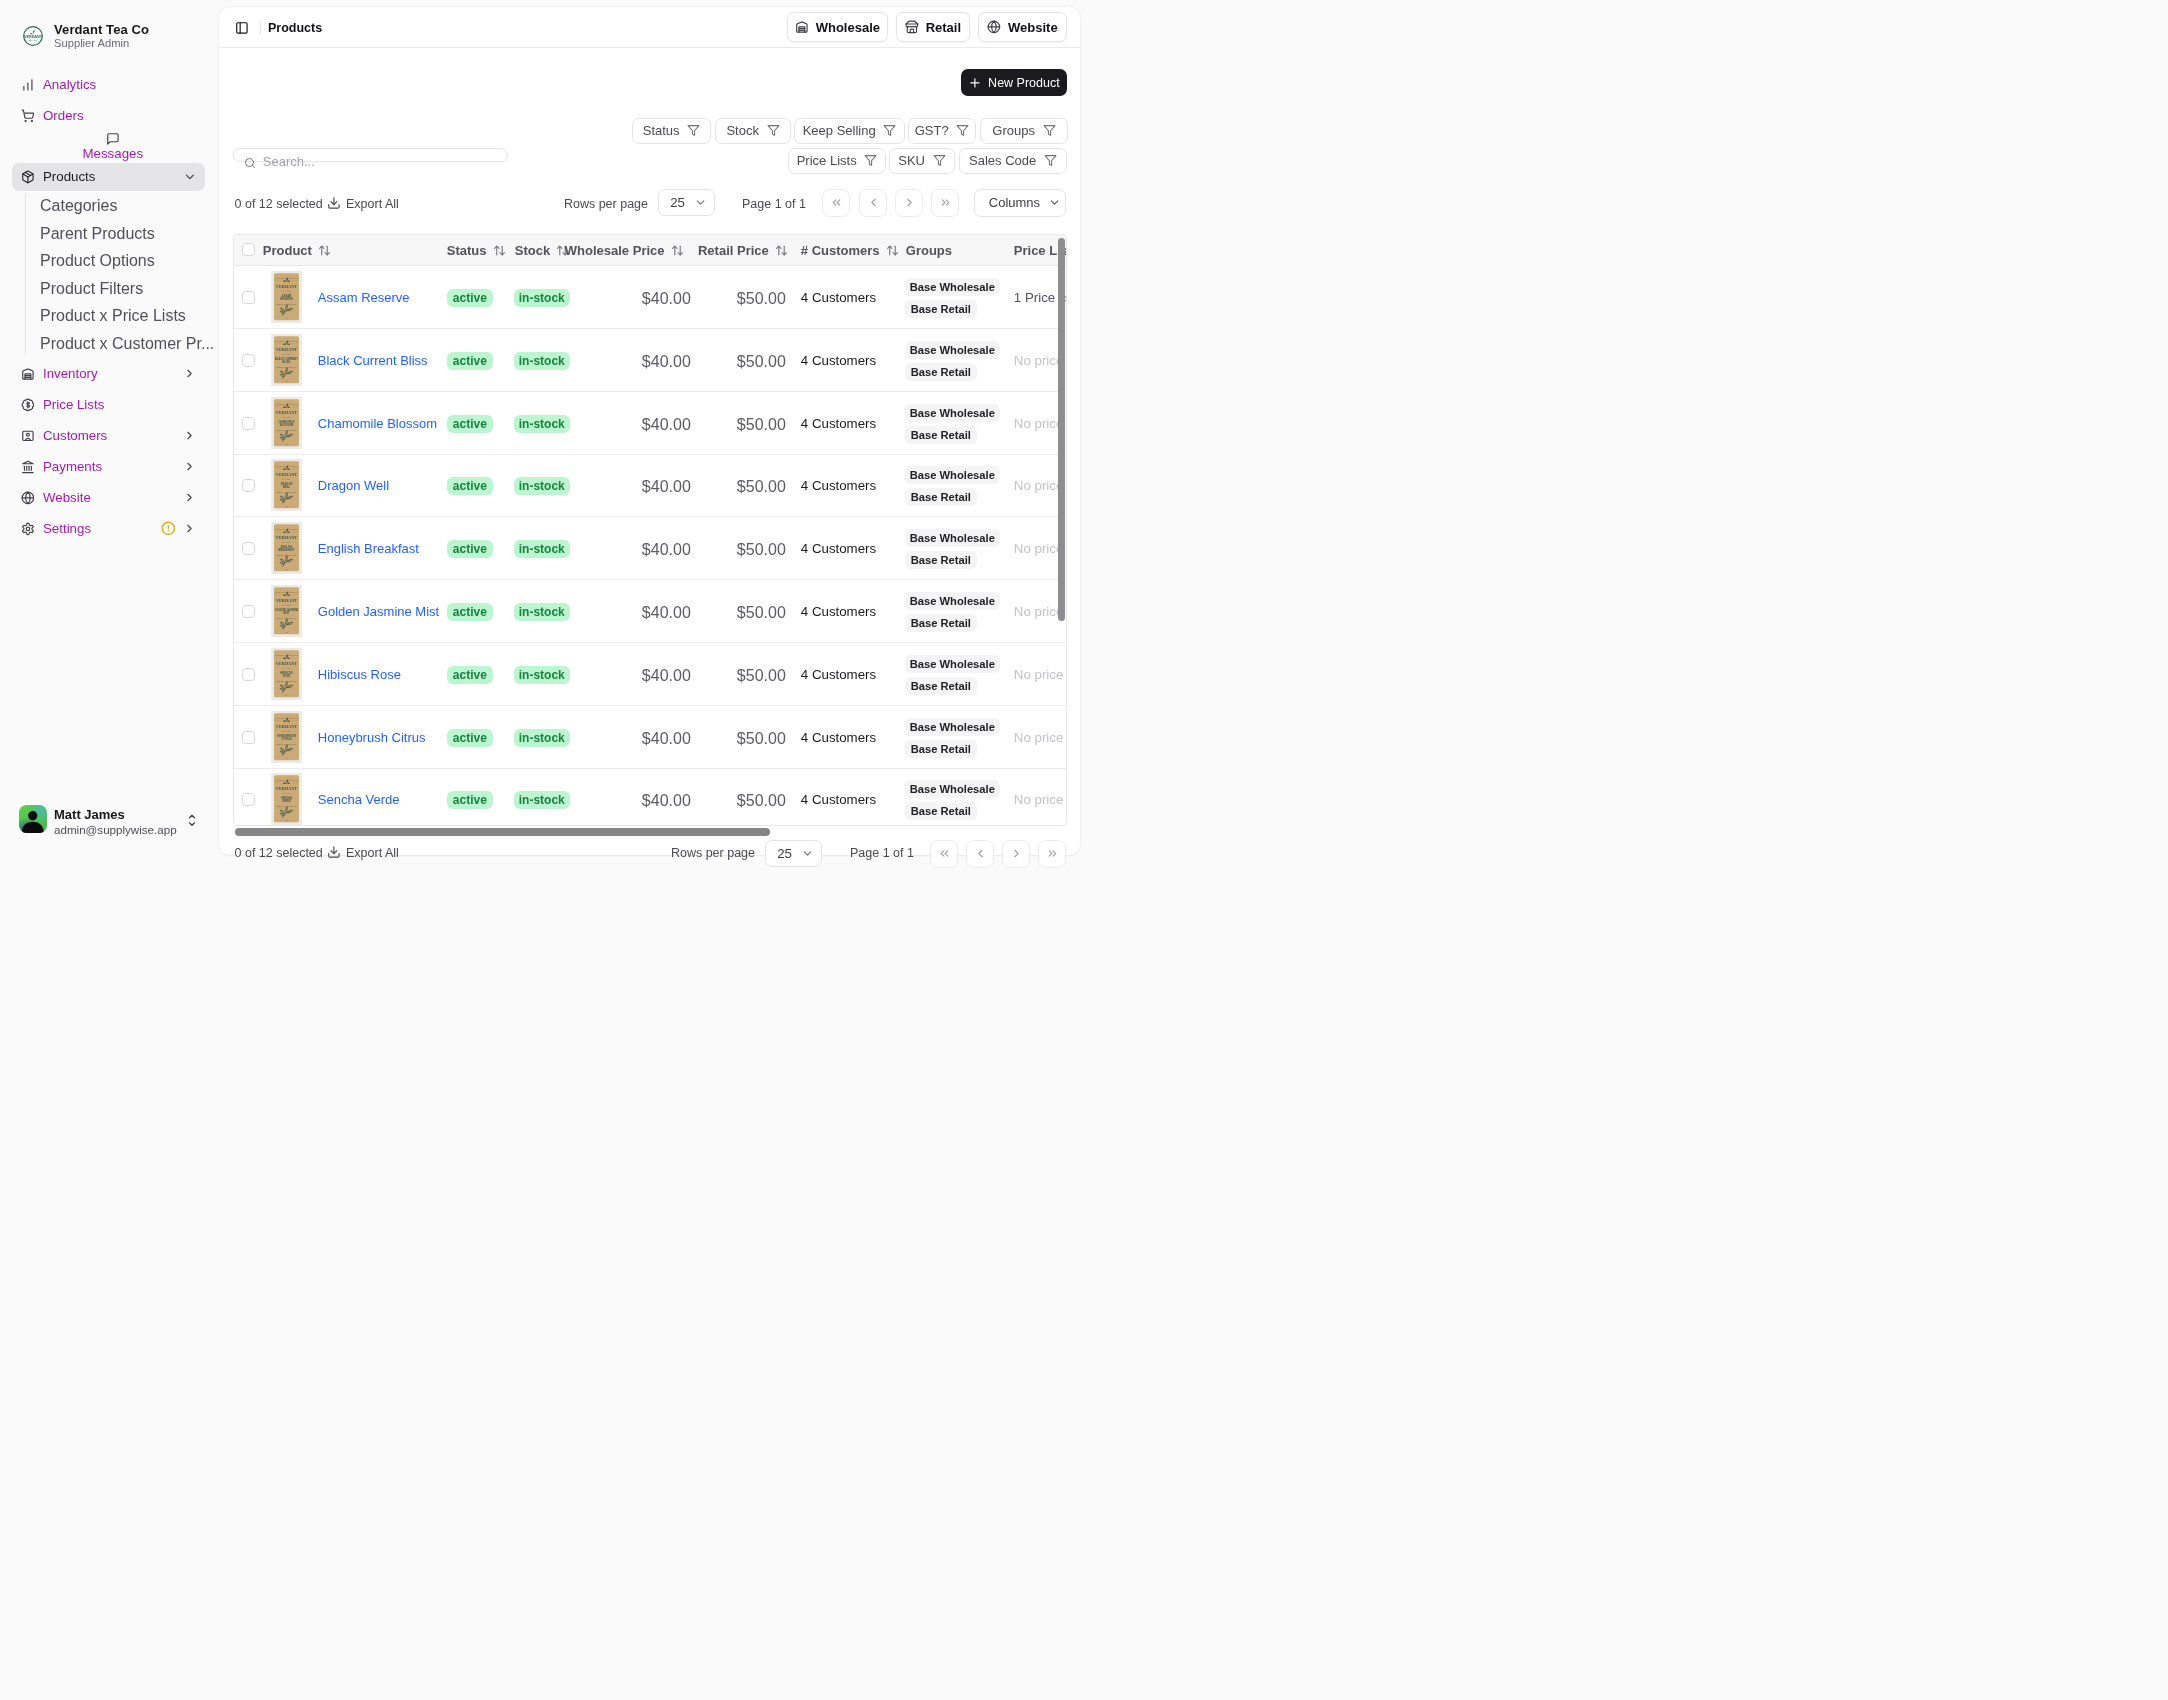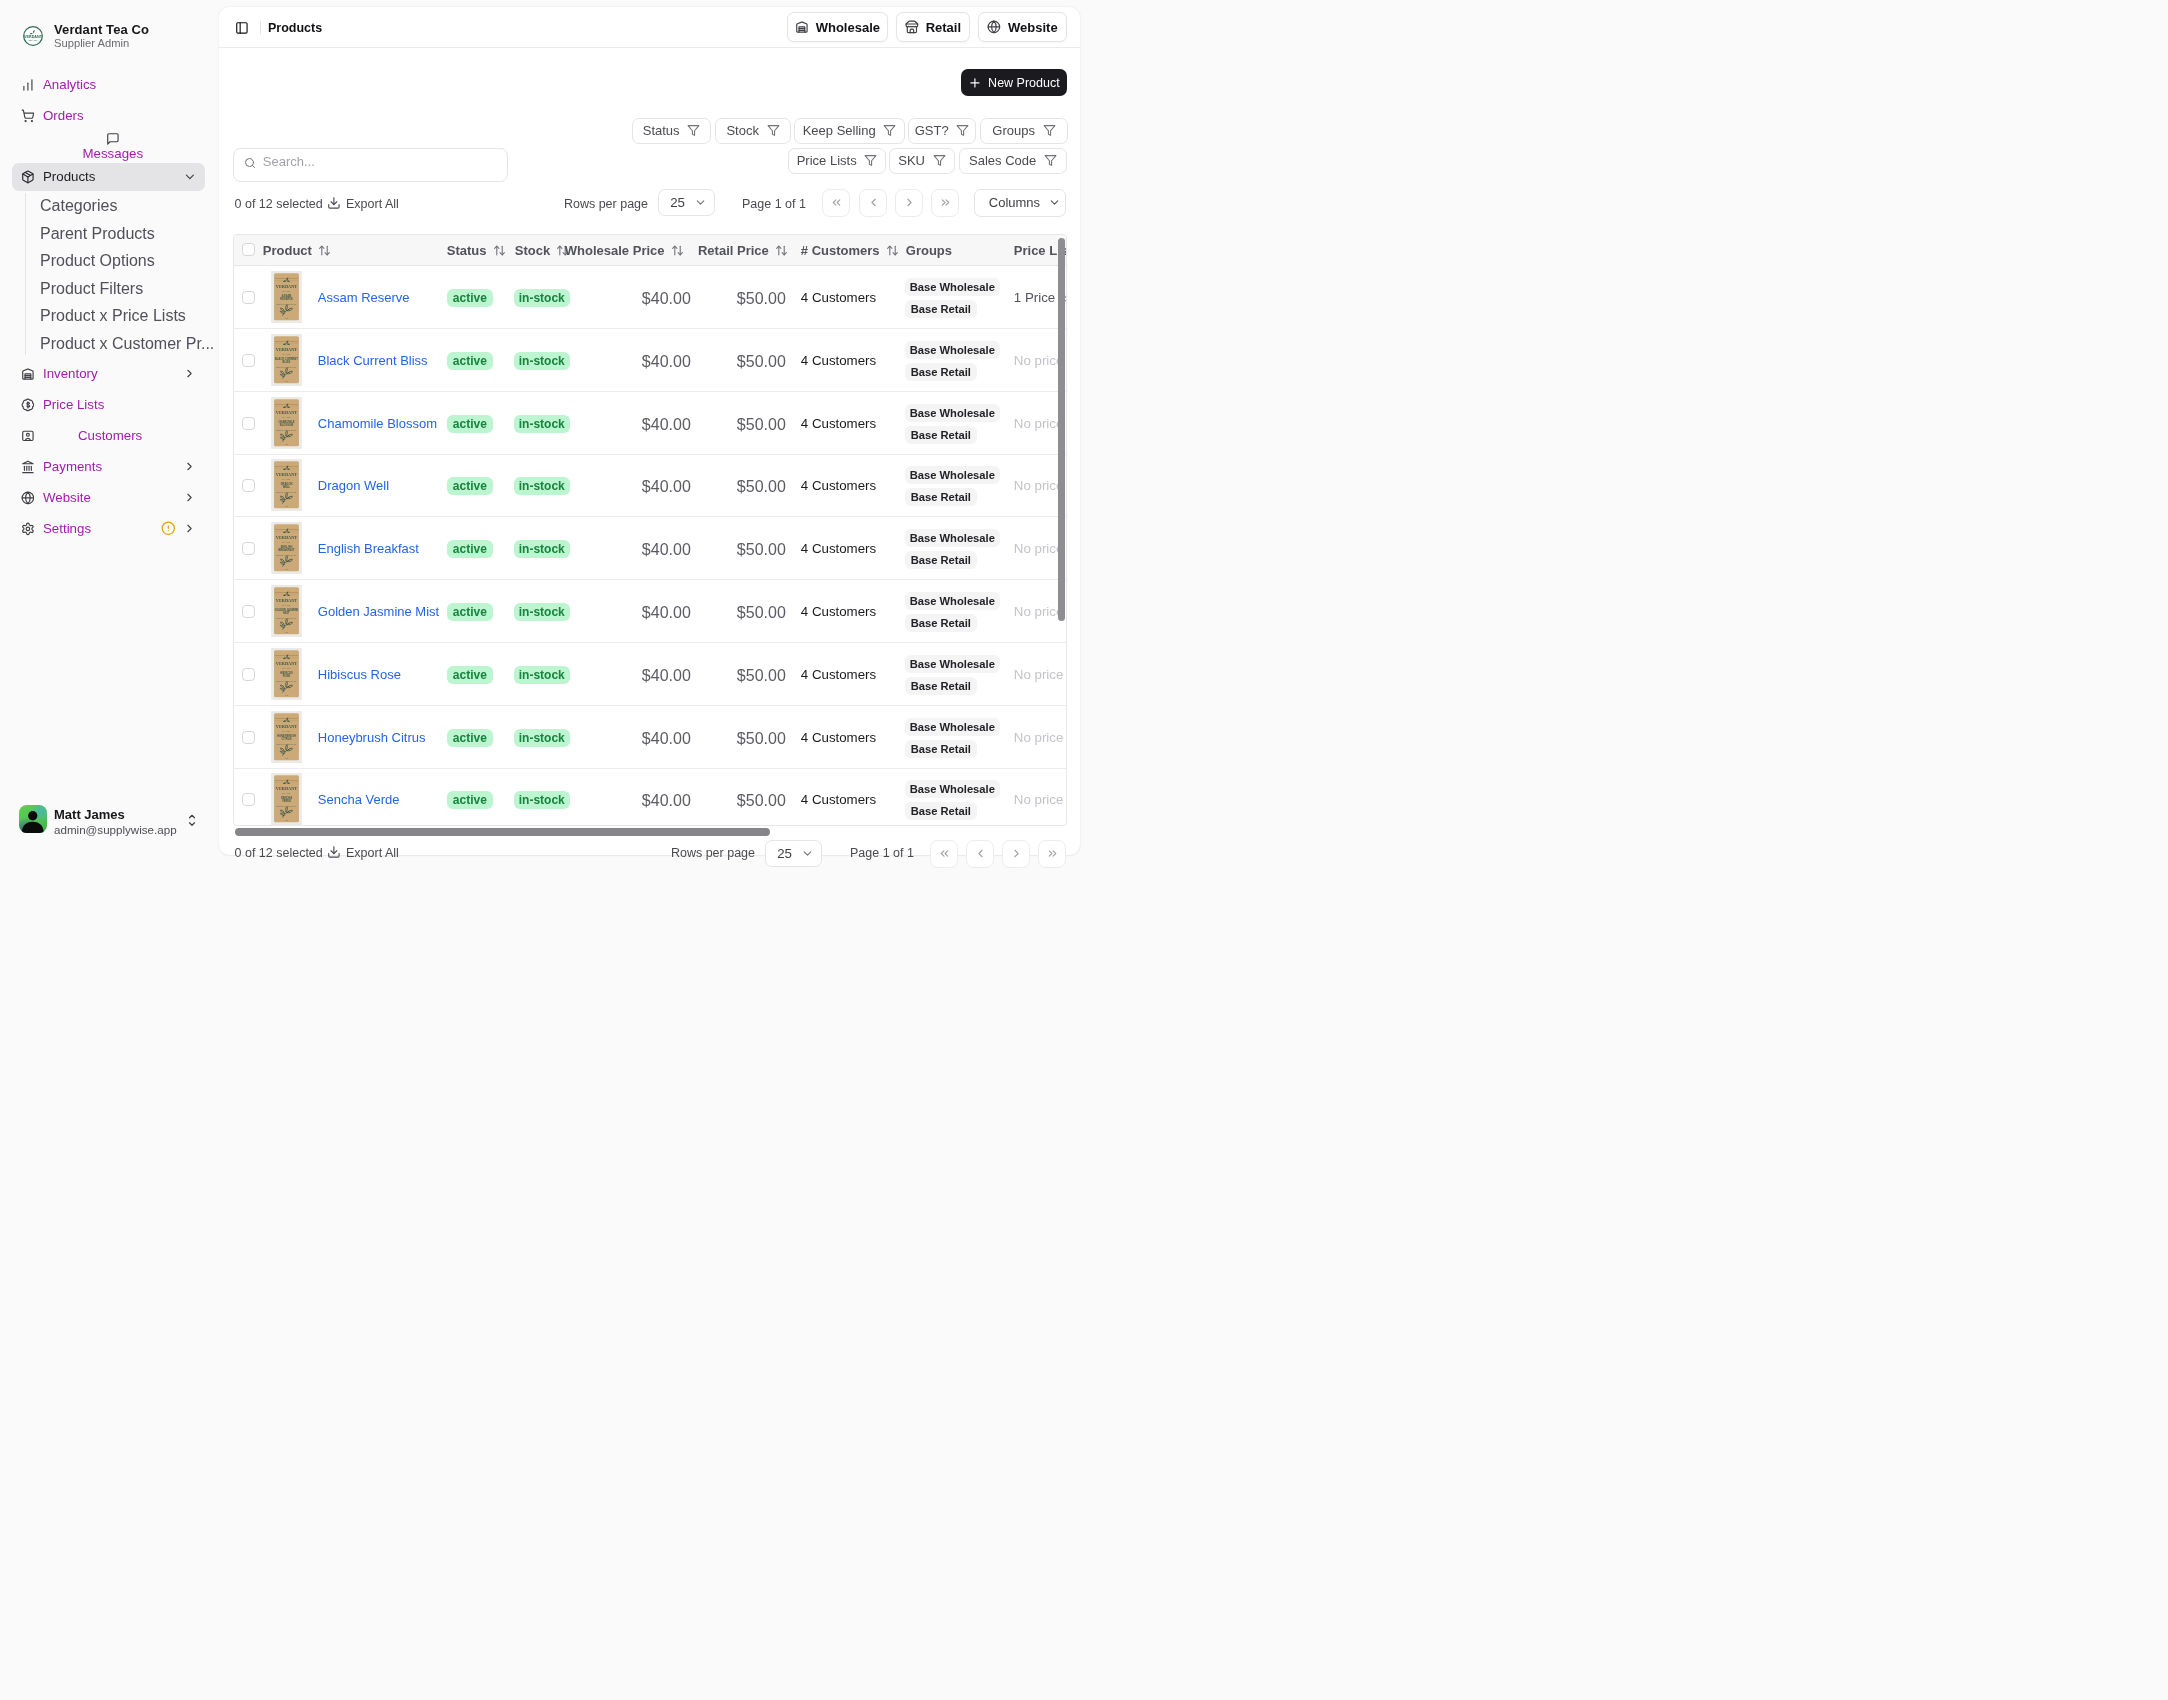--- a/index.html
+++ b/index.html
@@ -28,21 +28,21 @@
 
 #panel { position:absolute; left:219px; top:6.9px; width:861px; height:848px; background:#fff; border-radius:10.3px; box-shadow:0 0 2.6px rgba(0,0,0,.07),0 0.9px 1.7px rgba(0,0,0,.05); }
 #phead { position:absolute; left:0; top:0; width:100%; height:41px; border-bottom:0.9px solid #ebebee; }
 .ptitle { position:absolute; left:49px; top:13.8px; font-size:12.5px; font-weight:bold; color:#121216; }
 .hsep { position:absolute; left:41px; top:13.8px; width:0.9px; height:13.8px; background:#e4e4e7; }
 .hbtn { position:absolute; top:5.2px; height:30px; border:0.9px solid #e4e4e7; border-radius:6.9px; background:#fff; box-shadow:0 0.9px 1.7px rgba(0,0,0,.04); display:flex; align-items:center; justify-content:center; gap:6.9px; font-size:13px; font-weight:600; color:#121216; }
 
 
 #newprod { position:absolute; left:742px; top:62px; width:106px; height:27.5px; background:#1b1b1f; border-radius:6.9px; color:#fff; font-size:12.5px; font-weight:500; display:flex; align-items:center; justify-content:center; gap:6px; }
 .fbtn { position:absolute; height:26px; border:0.9px solid #e4e4e7; border-radius:6.9px; background:#fff; display:flex; align-items:center; justify-content:center; gap:7.7px; font-size:13px; color:#4a4a52; }
-#search { position:absolute; left:13.8px; top:141px; width:275px; height:34px; border:0.9px solid #e4e4e7; border-radius:7.7px; background:#fff; }
+#search { position:absolute; left:13.8px; top:141px; width:275px; height:14px; border:0.9px solid #e4e4e7; border-radius:7.7px; background:#fff; }
 #search .ph { position:absolute; left:29px; top:5.2px; font-size:13px; color:#a1a1aa; }
 
 
 .tb-text { position:absolute; font-size:12.5px; color:#4a4a52; }
 .pgbtn { position:absolute; top:182px; width:28px; height:28px; border:0.9px solid #ececef; border-radius:7.7px; background:#fff; display:flex; align-items:center; justify-content:center; }
 .selbox { position:absolute; border:0.9px solid #e4e4e7; border-radius:6.9px; background:#fff; display:flex; align-items:center; }
 
 
 #tbl { position:absolute; left:13.8px; top:227px; width:834px; height:592px; border:0.9px solid #e7e7ea; border-radius:4px; overflow:hidden; background:#fff; }
 #thead { position:absolute; left:0; top:0; width:100%; height:31px; background:#f7f7f8; border-bottom:0.9px solid #e7e7ea; }
@@ -136,21 +136,21 @@
       </svg>
     </div>
   <div class="nav-item" style="top:391px;">
       <svg class="ic" viewBox="0 0 24 24" fill="none" stroke="#3f3f46" stroke-width="2" stroke-linecap="round" stroke-linejoin="round">
         <path d="M3.85 8.62a4 4 0 0 1 4.78-4.77 4 4 0 0 1 6.74 0 4 4 0 0 1 4.78 4.78 4 4 0 0 1 0 6.74 4 4 0 0 1-4.77 4.78 4 4 0 0 1-6.75 0 4 4 0 0 1-4.78-4.77 4 4 0 0 1 0-6.76Z"></path>
         <path d="M14.8 9.5c-.3-.8-1.1-1.4-2.2-1.4-1.3 0-2.3.7-2.3 1.8 0 2.4 4.9 1.3 4.9 3.8 0 1.1-1 1.8-2.5 1.8-1.3 0-2.2-.7-2.5-1.6"></path>
         <path d="M12 6.8v10.4"></path>
       </svg>
       <span class="lbl">Price Lists</span>
     </div>
-  <div class="nav-item" style="top:422px;gap:35px;">
+  <div class="nav-item" style="top:422px;">
       <svg class="ic" viewBox="0 0 24 24" fill="none" stroke="#3f3f46" stroke-width="2" stroke-linecap="round" stroke-linejoin="round">
         <rect x="3" y="4" width="18" height="16" rx="2"></rect>
         <circle cx="12" cy="10" r="2.5"></circle>
         <path d="M7.3 20c.6-2.3 2.5-3.6 4.7-3.6s4.1 1.3 4.7 3.6"></path>
       </svg>
       <span class="lbl">Customers</span>
       <span class="spacer"></span>
       <svg class="chev" width="13" height="13" viewBox="0 0 24 24" fill="none" stroke="#3f3f46" stroke-width="2" stroke-linecap="round" stroke-linejoin="round">
         <path d="m9 18 6-6-6-6"></path>
       </svg>

